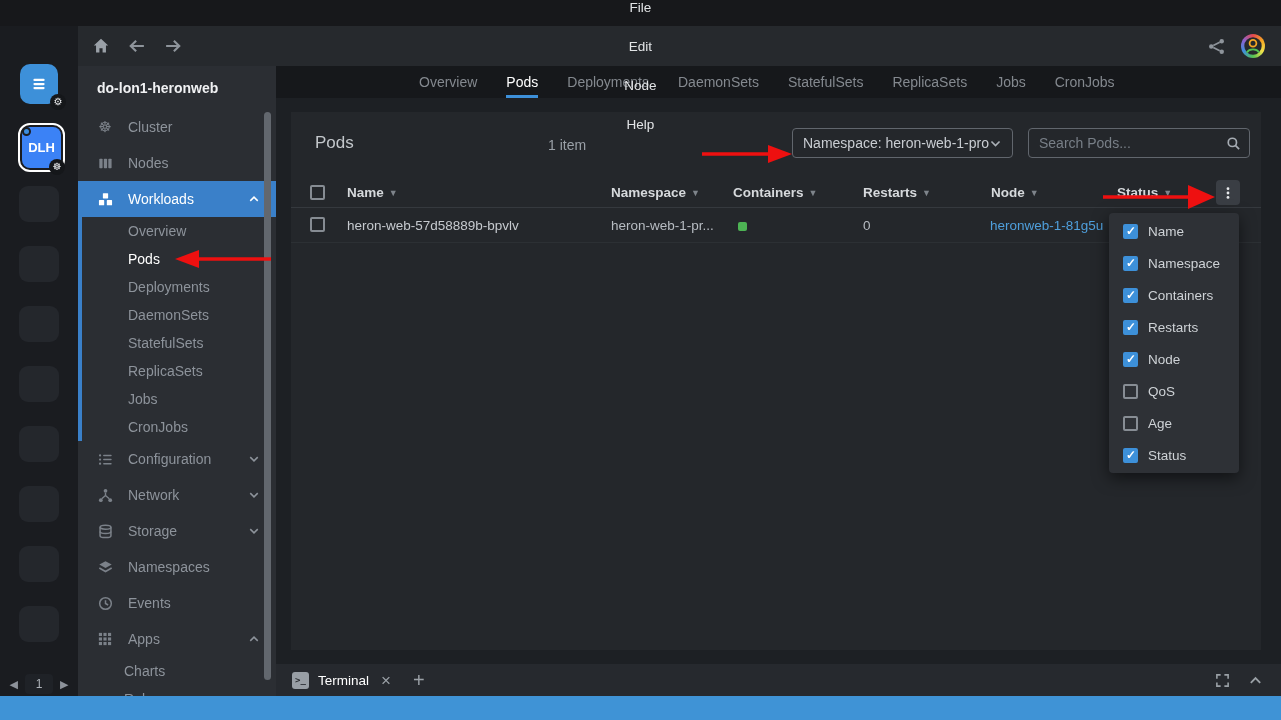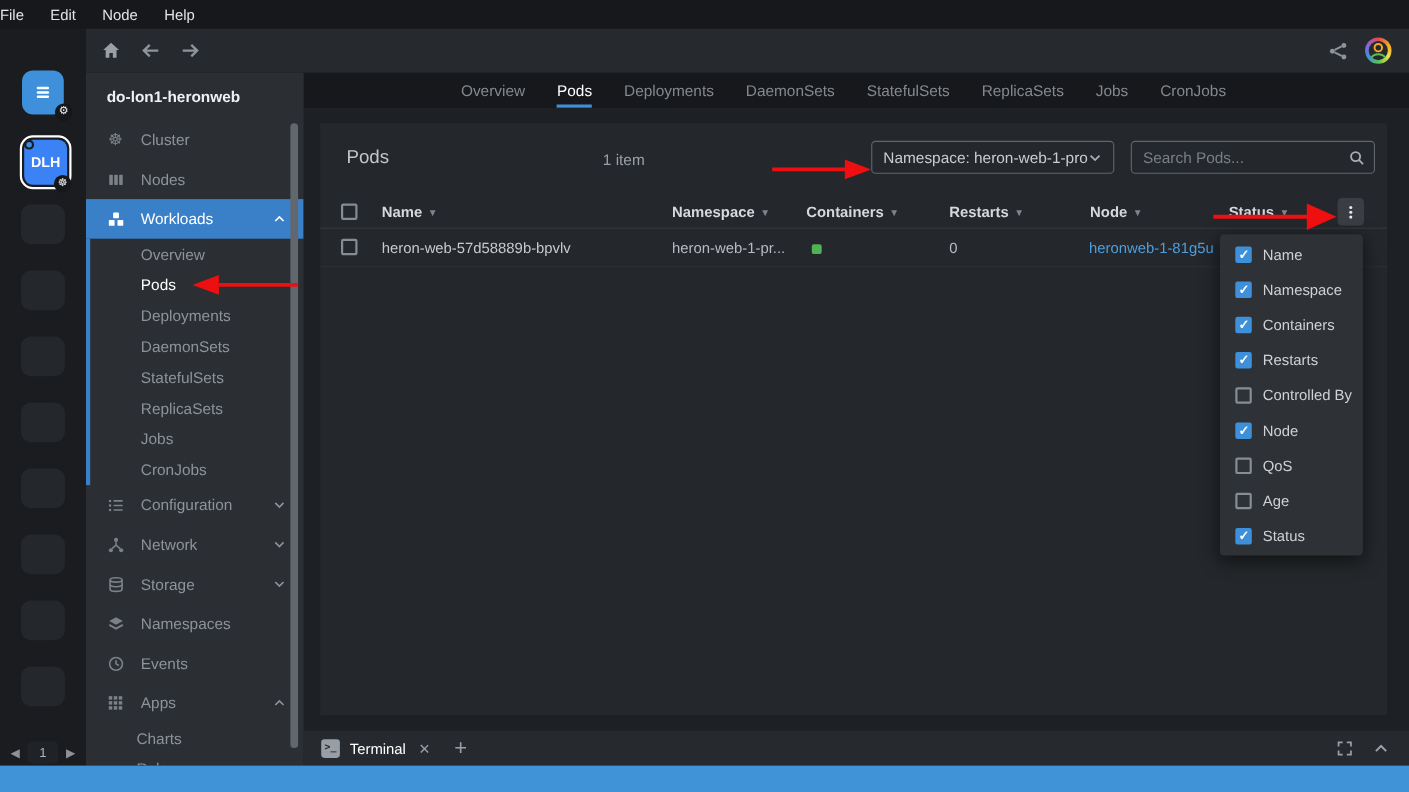--- a/index.html
+++ b/index.html
@@ -2,21 +2,21 @@
 <html><head>
 <meta charset="utf-8">
 <style>
   * { margin:0; padding:0; box-sizing:border-box; }
   html,body { background:#101114; }
   body { font-family:"Liberation Sans", sans-serif; }
   .app { position:relative; width:1281px; height:720px; overflow:hidden; background:#1d2024; }
 
   
   .menubar { position:absolute; left:0; top:0; width:1281px; height:26px; background:#17181b;
-             display:flex; align-items:center; gap:24px; z-index:20; }
+             display:flex; align-items:center; gap:24px; z-index:20;flex-direction:column; }
   .menubar span { color:#e2e4e6; font-size:13.5px; cursor:pointer; }
 
   
   .toolbar { position:absolute; left:78px; top:26px; width:1203px; height:40px; background:#26292d;
              display:flex; align-items:center; z-index:5; }
   .tbicon { color:#8e949b; width:22px; height:22px; margin-left:14px; cursor:pointer; display:flex; align-items:center; justify-content:center; }
   .tbicon svg { display:block; }
   .tbicon.home { margin-left:12px; color:#9aa0a7; }
   .toolbar .spacer { flex:1; }
   .avatar-ring { position:relative; width:24px; height:24px; border-radius:50%; margin:0 16px 0 14px; cursor:pointer;
@@ -414,24 +414,20 @@
     </div>
     <div class="cmitem">
       <span class="cmbox checked"></span>
       <span class="cmlabel">Containers</span>
     </div>
     <div class="cmitem">
       <span class="cmbox checked"></span>
       <span class="cmlabel">Restarts</span>
     </div>
     <div class="cmitem">
-      <span class="cmbox"></span>
-      <span class="cmlabel">Controlled By</span>
-    </div>
-    <div class="cmitem">
       <span class="cmbox checked"></span>
       <span class="cmlabel">Node</span>
     </div>
     <div class="cmitem">
       <span class="cmbox"></span>
       <span class="cmlabel">QoS</span>
     </div>
     <div class="cmitem">
       <span class="cmbox"></span>
       <span class="cmlabel">Age</span>

